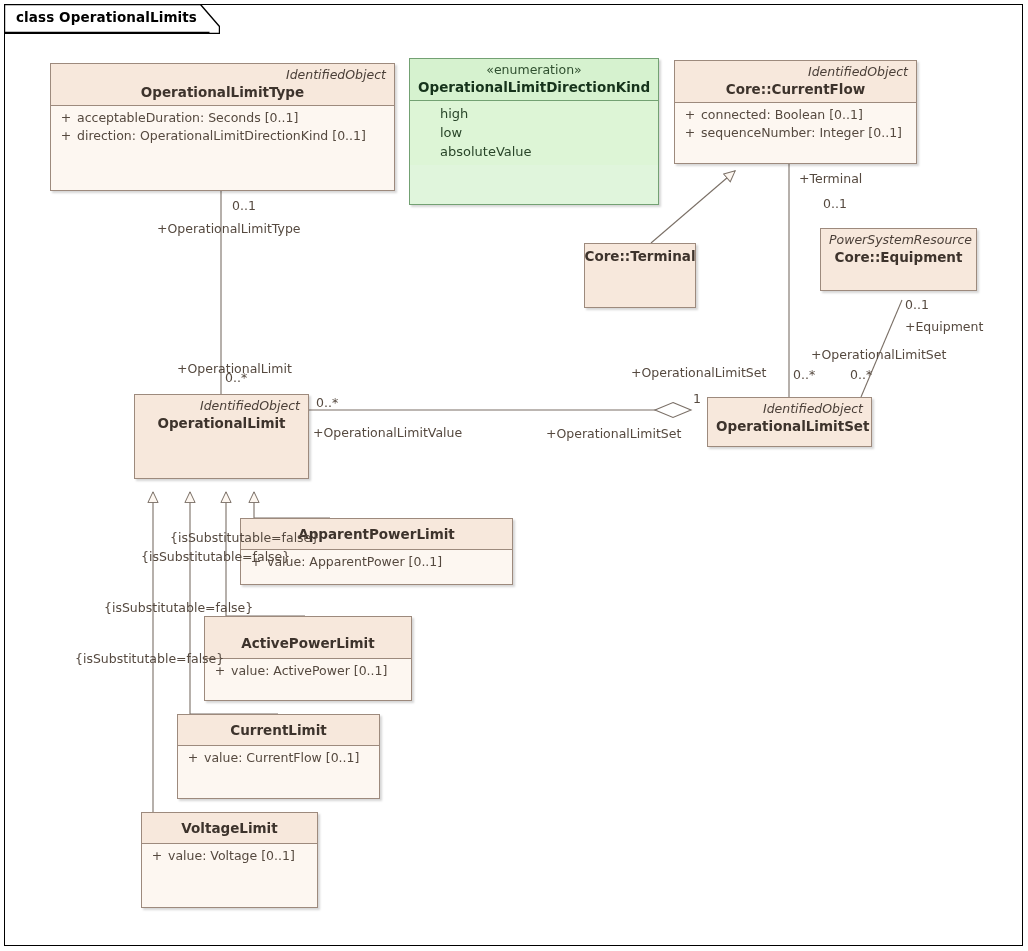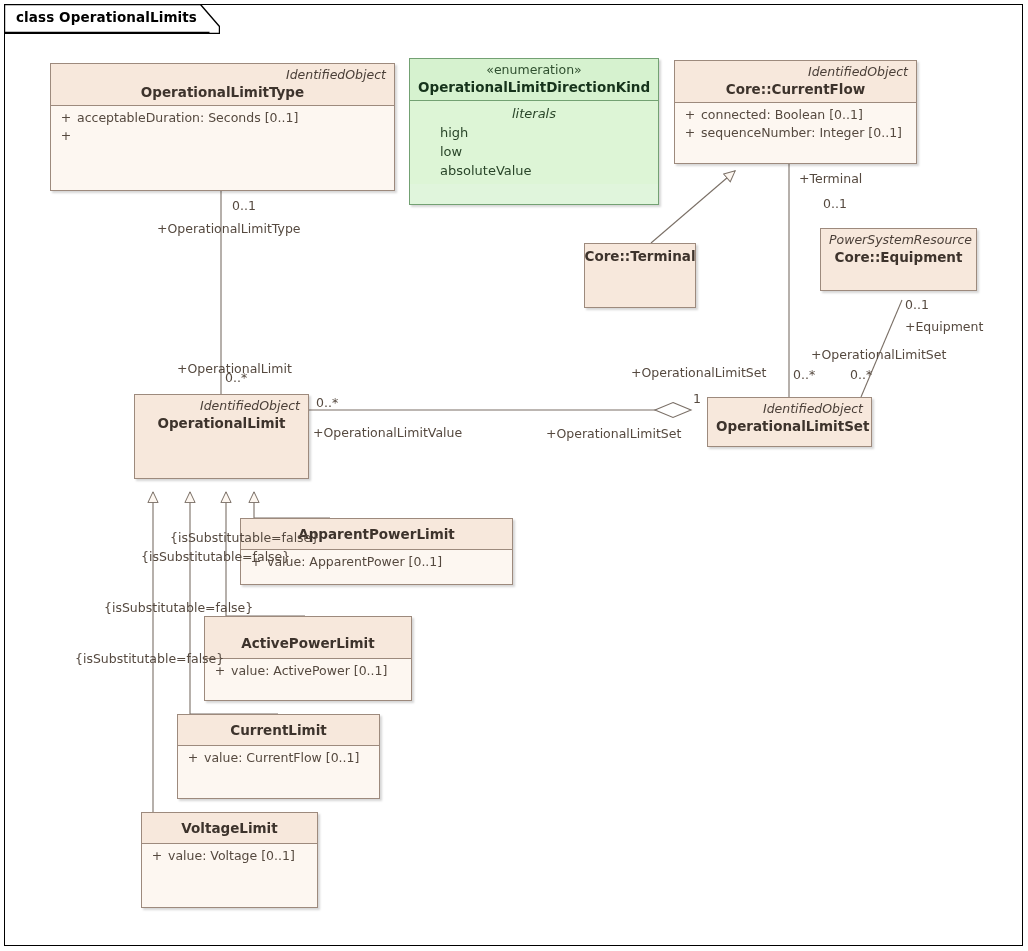--- a/index.html
+++ b/index.html
@@ -206,32 +206,32 @@
       <div class="nm">OperationalLimitType</div>
     </div>
     <div class="sep"></div>
     <div class="body">
       <div class="attr">
         <span class="vis">+</span>
         <span>acceptableDuration: Seconds [0..1]</span>
       </div>
       <div class="attr">
         <span class="vis">+</span>
+        <span>direction: OperationalLimitDirectionKind [0..1]</span>
       </div>
     </div>
   </div>
 
   <div class="uml enum" style="left:409px; top:58px; width:250px; height:147px;">
     <div class="hdr">
       <div class="stereo ctr">«enumeration»</div>
       <div class="nm">OperationalLimitDirectionKind</div>
     </div>
     <div class="sep"></div>
     <div class="body">
-      <div class="lithdr">literals</div>
       <div class="lit">high</div>
       <div class="lit">low</div>
       <div class="lit">absoluteValue</div>
     </div>
   </div>
 
   <div class="uml" style="left:674px; top:60px; width:243px; height:104px;">
     <div class="hdr">
       <div class="stereo">IdentifiedObject</div>
       <div class="nm">Core::CurrentFlow</div>

